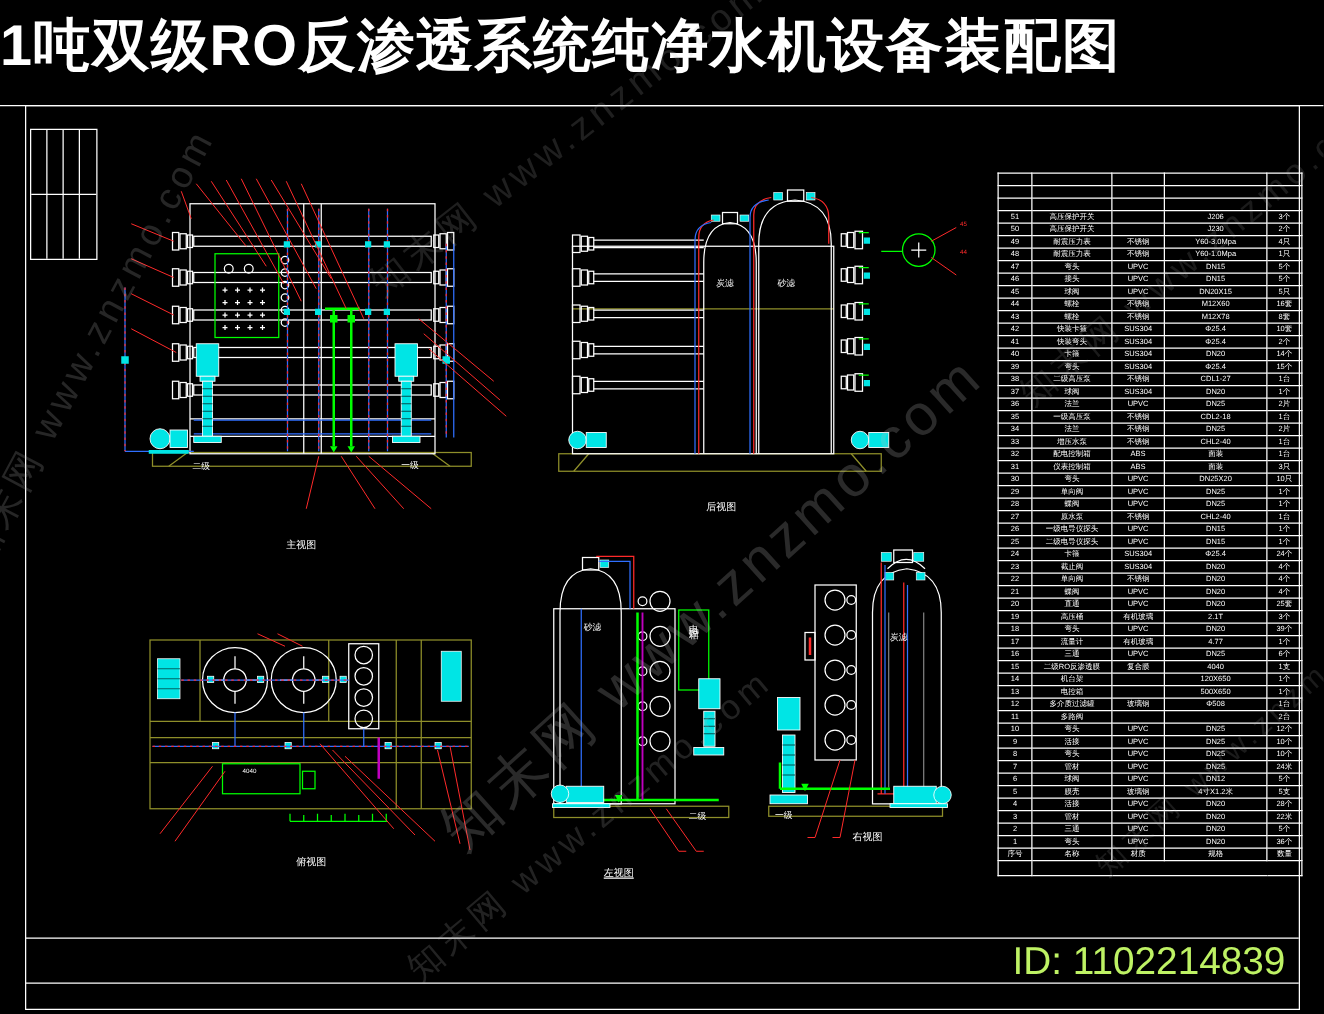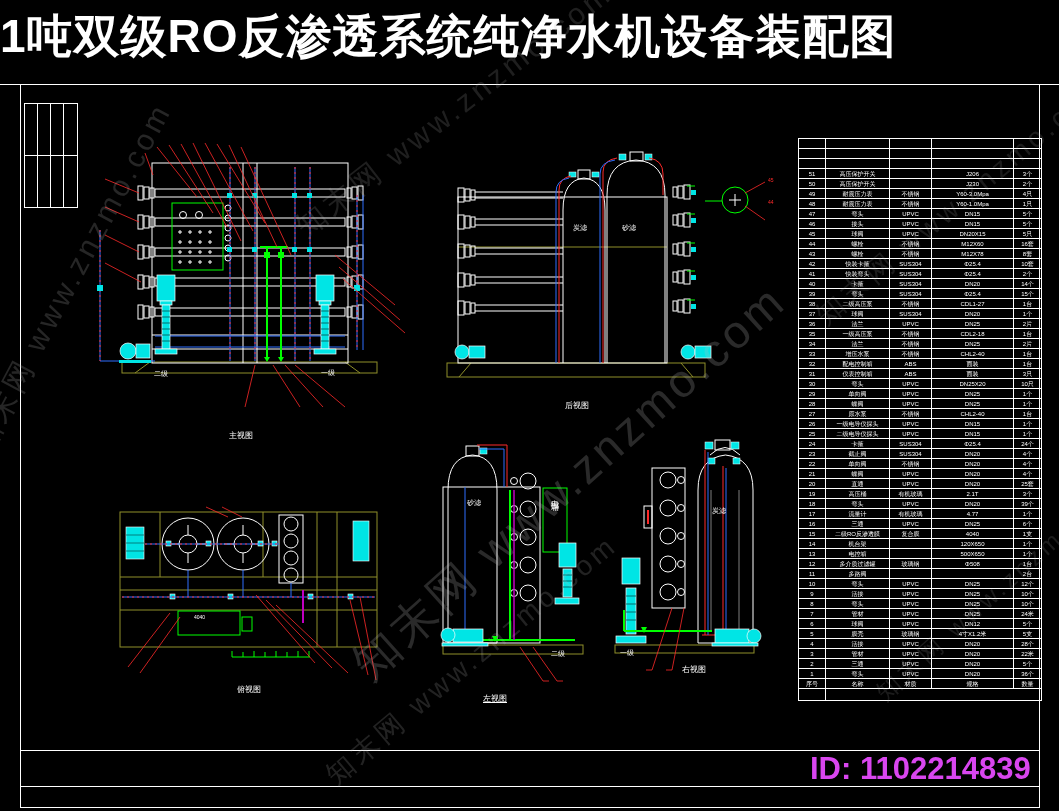--- a/index.html
+++ b/index.html
@@ -20,21 +20,21 @@
             border:1px solid #fff;}
   #rev-grid .v{position:absolute;top:0;width:1px;height:100%;background:#fff;}
   #rev-grid .h{position:absolute;left:0;height:1px;width:100%;background:#fff;}
   
   #bom{position:absolute;left:798px;top:138px;width:243px;border-collapse:collapse;
        table-layout:fixed;color:#fff;font-size:6px;line-height:1;}
   #bom td{border:1px solid #fff;height:9px;padding:0;text-align:center;
           overflow:hidden;white-space:nowrap;}
   #logo{position:absolute;left:862px;top:678px;font-size:56px;font-weight:bold;
         color:#8f8f8f;letter-spacing:10px;text-shadow:2px 2px 0 #4a4a4a;}
-  #idtag{position:absolute;left:810px;top:751px;font-size:31px;font-weight:bold;color:#d946ef;}
+  #idtag{position:absolute;left:810px;top:751px;font-size:31px;font-weight:normal;color:#bef264;}
   .vert{writing-mode:vertical-rl;text-orientation:upright;letter-spacing:2px;}
   svg{display:block;}
 </style>
 </head>
 <body>
 
 <div id="canvas">
 
   <div id="title">1吨双级RO反渗透系统纯净水机设备装配图</div>
 

